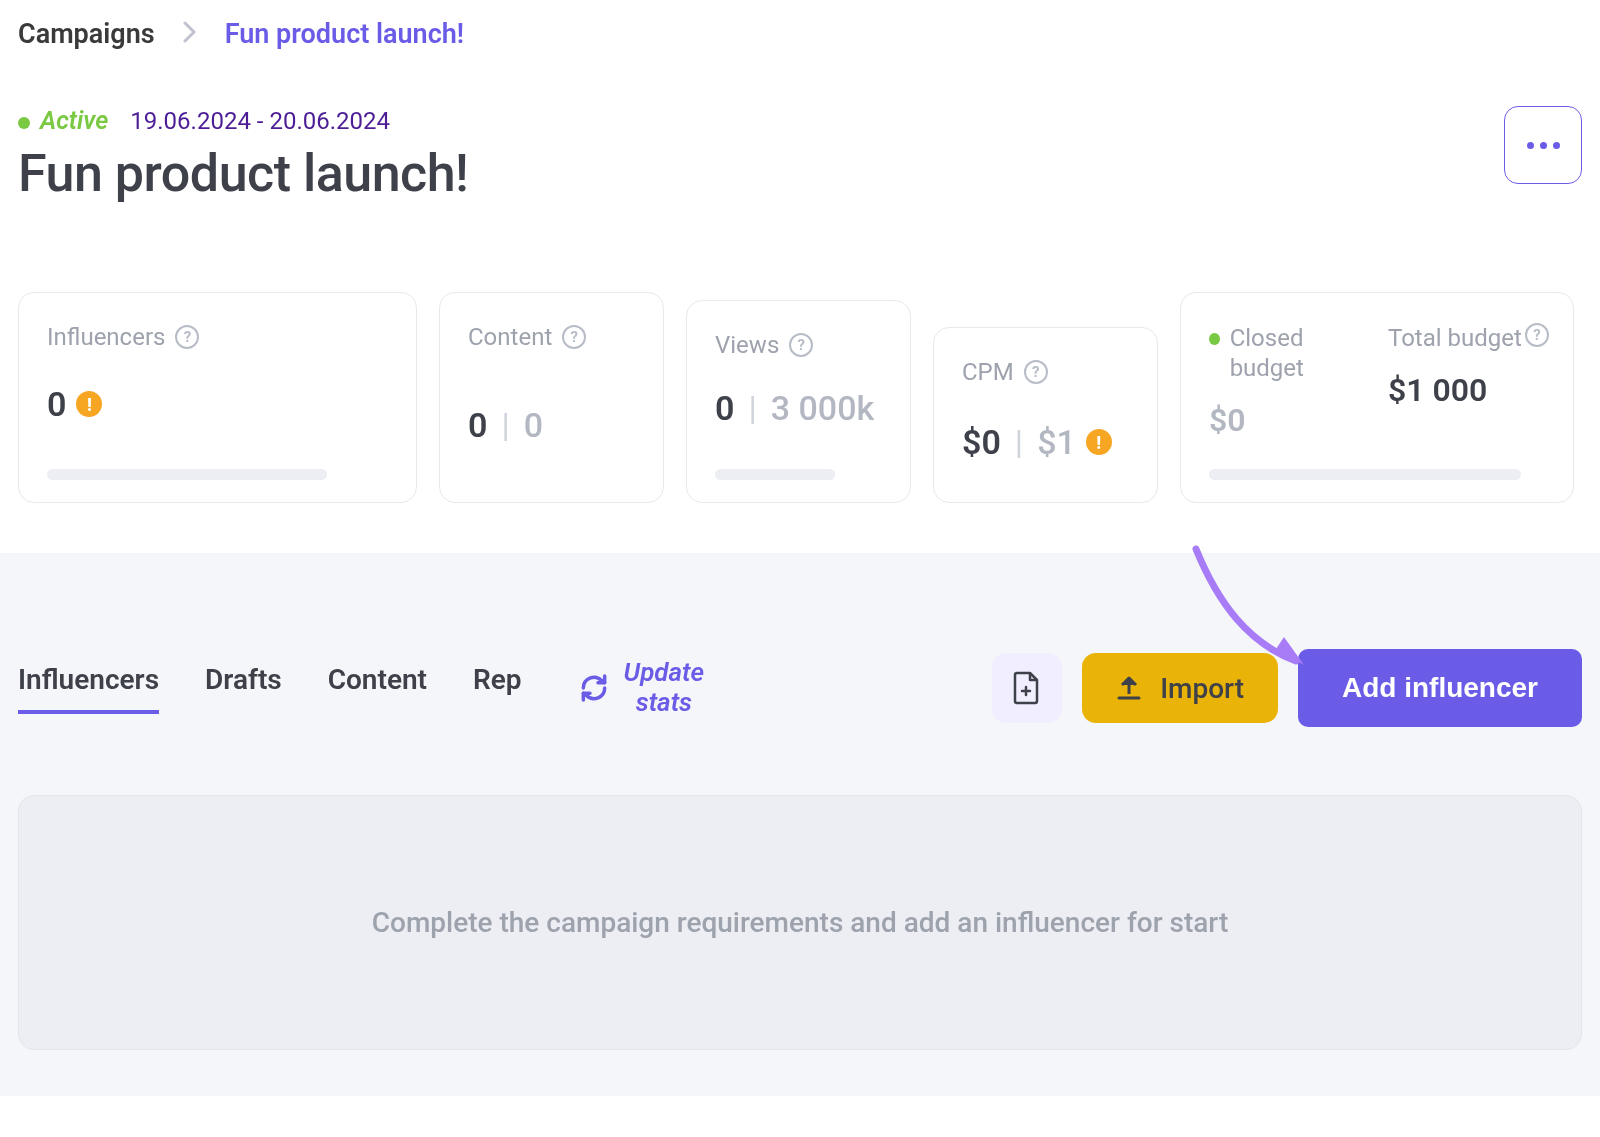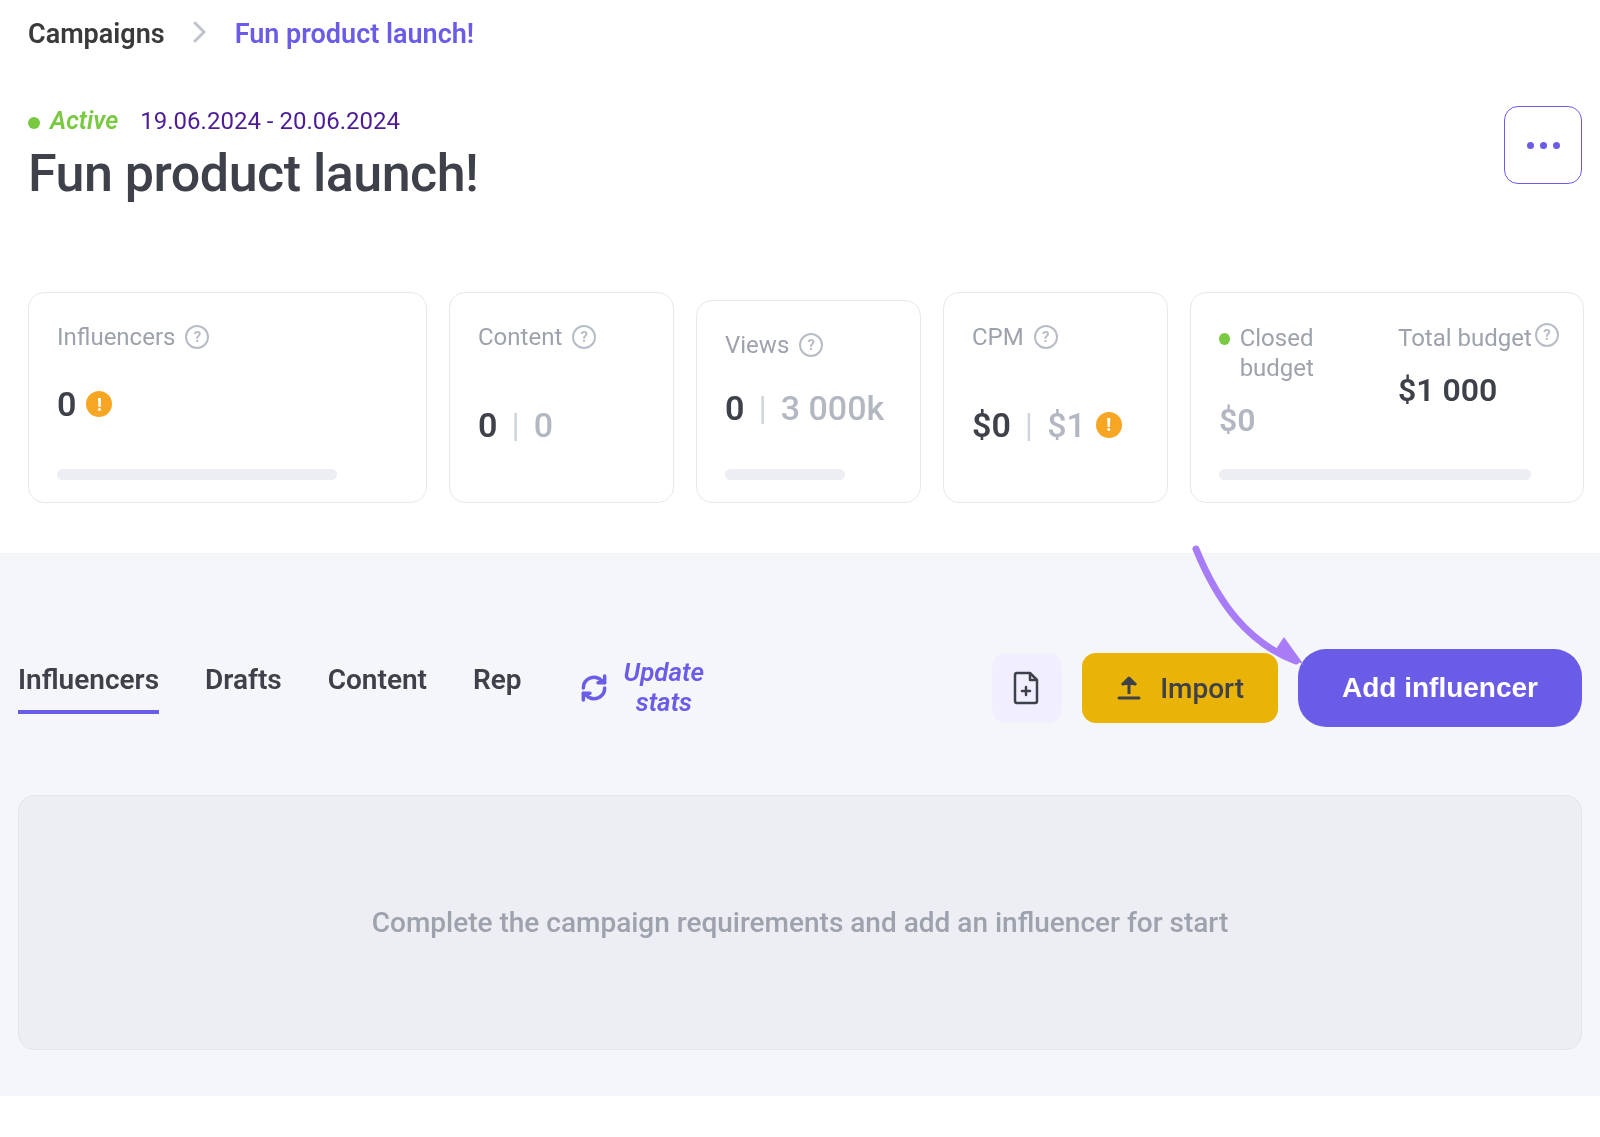--- a/index.html
+++ b/index.html
@@ -3,21 +3,21 @@
 <meta charset="utf-8">
 <style>
   * { box-sizing: border-box; margin: 0; padding: 0; }
   body {
     font-family: -apple-system, BlinkMacSystemFont, "Segoe UI", Roboto, Helvetica, Arial, sans-serif;
     background: #fff;
     color: #3a3a3a;
     width: 1600px;
   }
   .top {
-    padding: 18px 18px 50px 28px;
+    padding: 18px 18px 50px 18px;
   }
   .breadcrumb {
     display: flex;
     align-items: center;
     gap: 28px;
     font-size: 27px;
     font-weight: 600;
     margin-bottom: 56px;
   }
   .breadcrumb .root { color: #3a3a3a; }
@@ -73,21 +73,21 @@
     padding: 30px 28px 22px 28px;
     background: #fff;
     flex-shrink: 0;
     display: flex;
     flex-direction: column;
     position: relative;
   }
   .card.w1 { width: 399px; }
   .card.w2 { width: 225px; }
   .card.w3 { width: 225px; margin-top: 8px; }
-  .card.w4 { width: 225px; }
+  .card.w4 { width: 225px; margin-top: 35px; }
   .card.w5 { width: 394px; }
 
   .card-label-row {
     display: flex; align-items: center; gap: 10px;
     margin-bottom: 18px;
   }
   .card-label { color: #9da2ad; font-size: 24px; }
   .help-icon {
     width: 24px; height: 24px; border: 2px solid #b7bcc6; border-radius: 50%;
     display: inline-flex; align-items: center; justify-content: center;
@@ -158,21 +158,21 @@
   .icon-btn {
     width:70px; height:70px; border-radius:14px; background:#f1eeff;
     display:flex; align-items:center; justify-content:center; cursor:pointer;
   }
   .import-btn {
     height:70px; padding:0 34px; border-radius:14px; background:#eab308;
     display:flex; align-items:center; gap:18px; cursor:pointer;
     font-size:28px; font-weight:500; color:#3e4149;
   }
   .add-btn {
-    height:78px; padding:12px 44px; border-radius:28px; background:#6b5ce7;
+    height:78px; padding:12px 44px; border-radius:10px; background:#6b5ce7;
     color:#fff; font-size:28px; font-weight:600; cursor:pointer; border:none;
     display:flex; align-items:center;
   }
 
   .arrow-annot {
     position:absolute; top: -10px; left: 1188px; pointer-events:none;
   }
 
   .empty-box {
     margin-top:68px;

